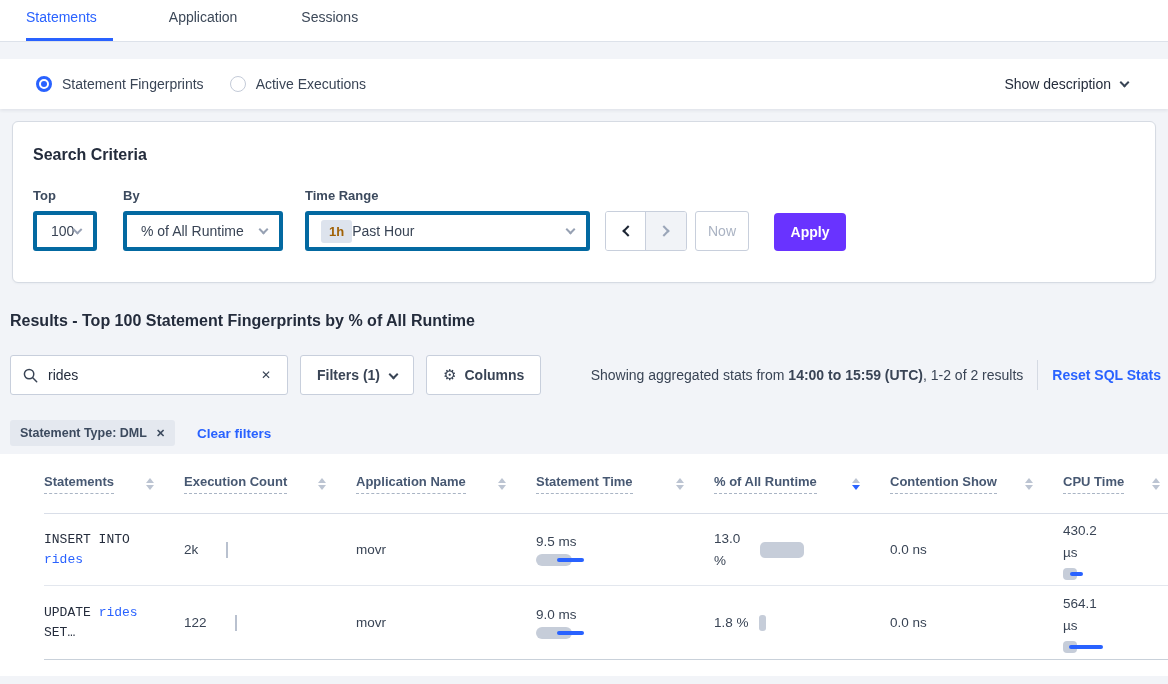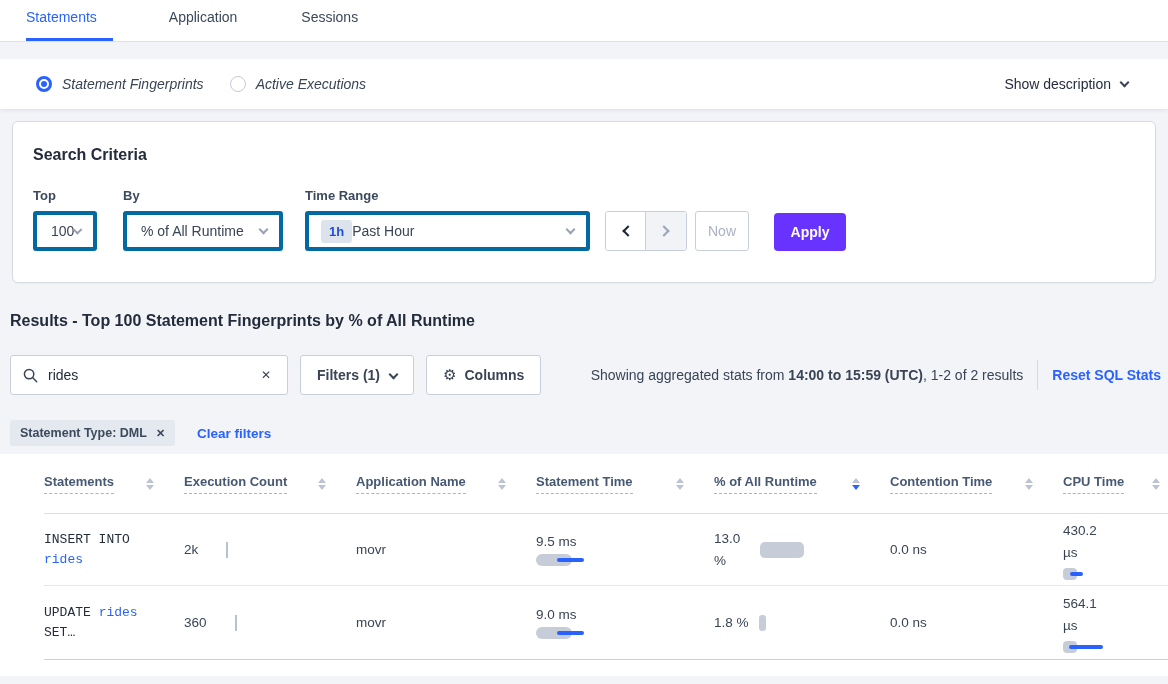--- a/index.html
+++ b/index.html
@@ -10,21 +10,21 @@
   .tabbar { background:#fff; height:42px; display:flex; align-items:flex-end; padding-left:26px; border-bottom:1px solid #dde2ea; }
   .tab { font-size:14px; color:#3c4858; padding:0 8px 13px 0; margin-right:56px; cursor:pointer; border-bottom:3px solid transparent; }
   .tab.active { color:#2962ff; border-bottom-color:#2962ff; padding-right:16px; }
 
   .strip { background:#f2f4f8; }
   .strip.s1 { height:17px; }
   .strip.s2 { height:12px; }
 
   
   .viewbar { background:#fff; height:50px; display:flex; align-items:center; padding:0 40px 0 36px; box-shadow:0 2px 3px rgba(33,45,70,0.07); position:relative; z-index:2; }
-  .radio-group { display:flex; align-items:flex-end; margin-right:26px; cursor:pointer;font-style:italic; }
+  .radio-group { display:flex; align-items:flex-end; margin-right:26px; cursor:pointer; }
   .radio { width:16px; height:16px; border-radius:50%; position:relative; flex:0 0 auto; }
   .radio.on { border:3px solid #2962ff; background:#fff; }
   .radio.on::after { content:""; position:absolute; left:2px; top:2px; width:6px; height:6px; border-radius:50%; background:#2962ff; }
   .radio.off { border:1px solid #c4cbd8; background:#fff; }
   .radio-label { font-size:14px; color:#394455; margin-left:10px; }
   .show-desc { margin-left:auto; display:flex; align-items:center; font-size:14px; color:#242c3c; cursor:pointer; }
 
   .chev { display:inline-block; width:7px; height:7px; border-right:2px solid #394455; border-bottom:2px solid #394455; transform:rotate(45deg); margin-left:10px; margin-top:-4px; }
 
   
@@ -33,21 +33,21 @@
   .form-row { display:flex; align-items:flex-end; }
   .fgroup { display:flex; flex-direction:column; }
   .flabel { font-size:13px; font-weight:bold; color:#3c4a5e; margin-bottom:8px; }
   .select { height:40px; border:4px solid #0369a1; border-radius:3px; background:#fff; display:flex; align-items:center; font-size:14px; color:#394455; cursor:pointer; }
   .select .chev { margin-left:auto; margin-right:12px; border-color:#97a1b3; }
   .sel-top { width:64px; padding-left:14px; }
   .sel-by { width:160px; padding-left:14px; }
   .g-by { margin-left:26px; }
   .g-tr { margin-left:22px; }
   .sel-tr { width:285px; padding-left:12px; }
-  .tr-badge { background:#dde3ed; color:#1d4ed8; font-size:13px; font-weight:bold; border-radius:3px; padding:4px 8px; }
+  .tr-badge { background:#dde3ed; color:#a16207; font-size:13px; font-weight:bold; border-radius:3px; padding:4px 8px; }
   .tr-text { }
 
   .nav-group { display:flex; margin-left:15px; border:1px solid #c8cfdc; border-radius:3px; overflow:hidden; height:40px; }
   .nav-btn { width:40px; height:38px; display:flex; align-items:center; justify-content:center; cursor:pointer; background:#fff; }
   .nav-btn.prev { border-right:1px solid #c8cfdc; }
   .nav-btn.next { background:#f1f3f7; cursor:default; }
   .arr { display:inline-block; width:8px; height:8px; }
   .arr.left  { border-left:2.5px solid #1c2533; border-bottom:2.5px solid #1c2533; transform:rotate(45deg); margin-left:4px; }
   .arr.right { border-right:2px solid #9aa5b8; border-top:2px solid #9aa5b8; transform:rotate(45deg); margin-right:4px; }
 
@@ -245,21 +245,21 @@
           </span>
       </div>
       <div class="th">
         <span class="th-label">% of All Runtime</span>
         <span class="sort">
             <span class="tri up"></span>
             <span class="tri down active"></span>
           </span>
       </div>
       <div class="th">
-        <span class="th-label">Contention Time</span>
+        <span class="th-label">Contention Show</span>
         <span class="sort">
             <span class="tri up"></span>
             <span class="tri down"></span>
           </span>
       </div>
       <div class="th">
         <span class="th-label">CPU Time</span>
         <span class="sort tight">
             <span class="tri up"></span>
             <span class="tri down"></span>
@@ -298,21 +298,21 @@
       </div>
     </div>
 
     <div class="tr-grid row2">
       <div class="cell code">
         <span>UPDATE</span>
         <a>rides</a><br>
         <span>SET…</span>
       </div>
       <div class="cell count-cell">
-        <span>360</span>
+        <span>122</span>
         <span class="count-line"></span>
       </div>
       <div class="cell">movr</div>
       <div class="cell time-cell">
         <div class="val">9.0 ms</div>
         <div class="time-bar">
             <span class="g"></span>
             <span class="b"></span>
           </div>
       </div>

